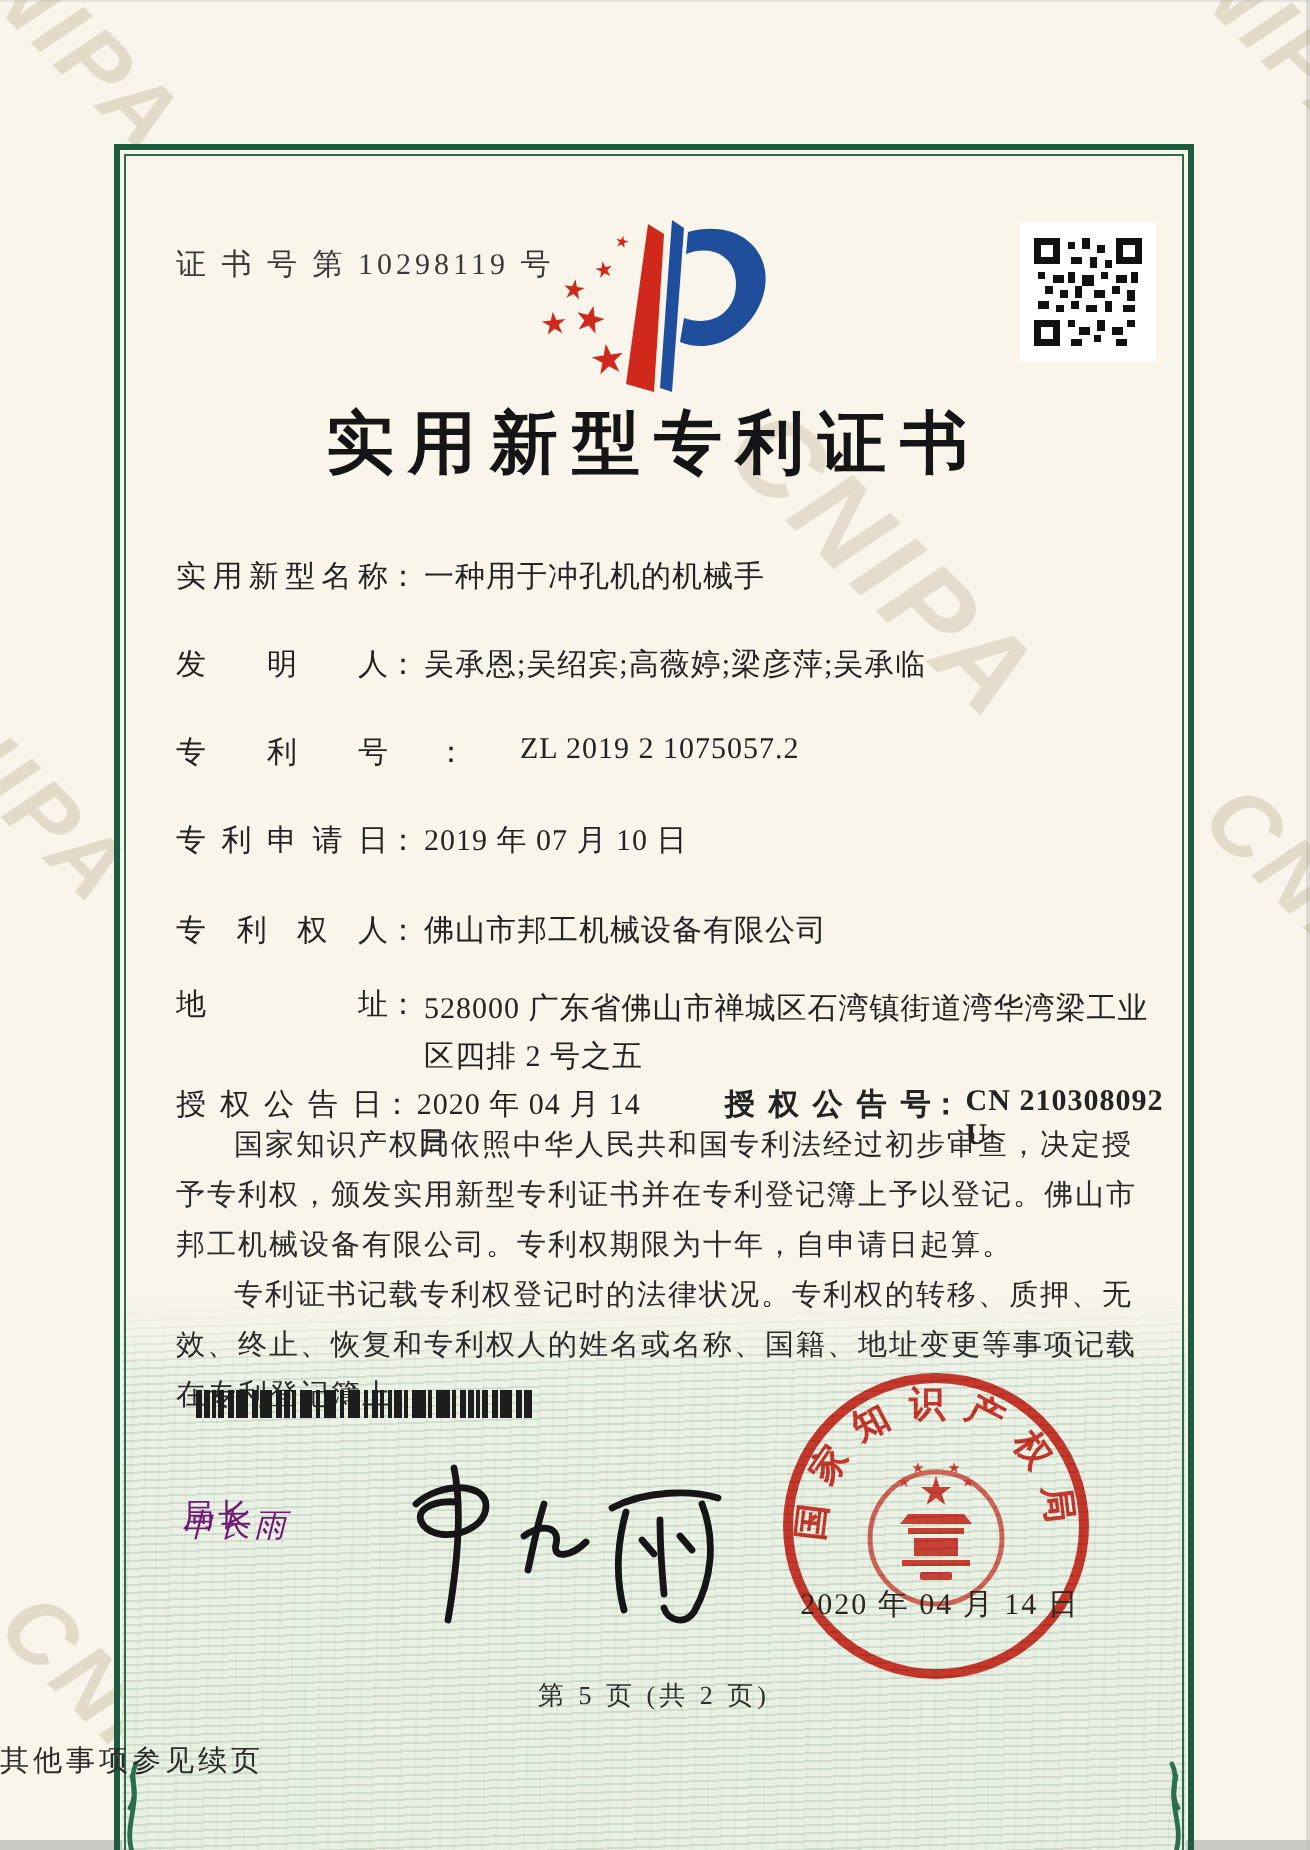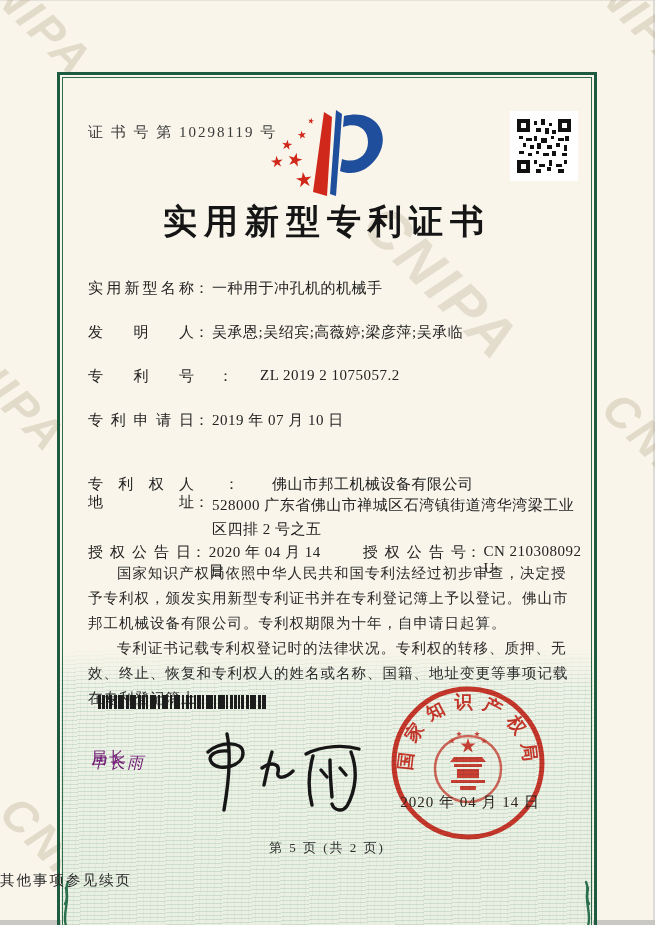--- a/index.html
+++ b/index.html
@@ -66,21 +66,21 @@
   
   .row{ position:absolute; left:28px; display:flex; font-size:15px; color:#232323; }
   .lab{
     display:inline-block; width:106px;
     text-align:justify; text-align-last:justify;
     letter-spacing:0; color:#232323;
   }
   .colon{ width:18px; display:inline-block; }
   .val{ letter-spacing:.5px; }
   .val.wrap{ width:368px; line-height:24px; }
-  .pair2{ margin-left:26px; display:flex; }
+  .pair2{ margin-left:26px; display:flex;font-weight:bold; }
   
   .paras{
     position:absolute; left:28px; top:486px; width:488px;
     font-size:14.5px; line-height:25px; color:#2a2a2a; letter-spacing:1px;
   }
   .paras p{ text-indent:2em; }
   
   .barcode{
     position:absolute; left:38px; top:620px; width:168px; height:14px;
     background-image:
@@ -234,21 +234,21 @@
     <div class="row" style="top:292px;gap:24px;">
       <span class="lab">专利号</span>
         <span class="colon">：</span>
       <span class="val">ZL 2019 2 1075057.2</span>
     </div>
     <div class="row" style="top:336px;justify-content:space-between;">
       <span class="lab">专利申请日</span>
         <span class="colon">：</span>
       <span class="val">2019 年 07 月 10 日</span>
     </div>
-    <div class="row" style="top:400px;gap:30px;">
+    <div class="row" style="top:381px;">
       <span class="lab">专利权人</span>
         <span class="colon">：</span>
       <span class="val">佛山市邦工机械设备有限公司</span>
     </div>
     <div class="row" style="top:418px;">
       <span class="lab">地址</span>
         <span class="colon">：</span>
       <span class="val wrap">528000 广东省佛山市禅城区石湾镇街道湾华湾梁工业区四排 2 号之五</span>
     </div>
     <div class="row" style="top:468px;">

